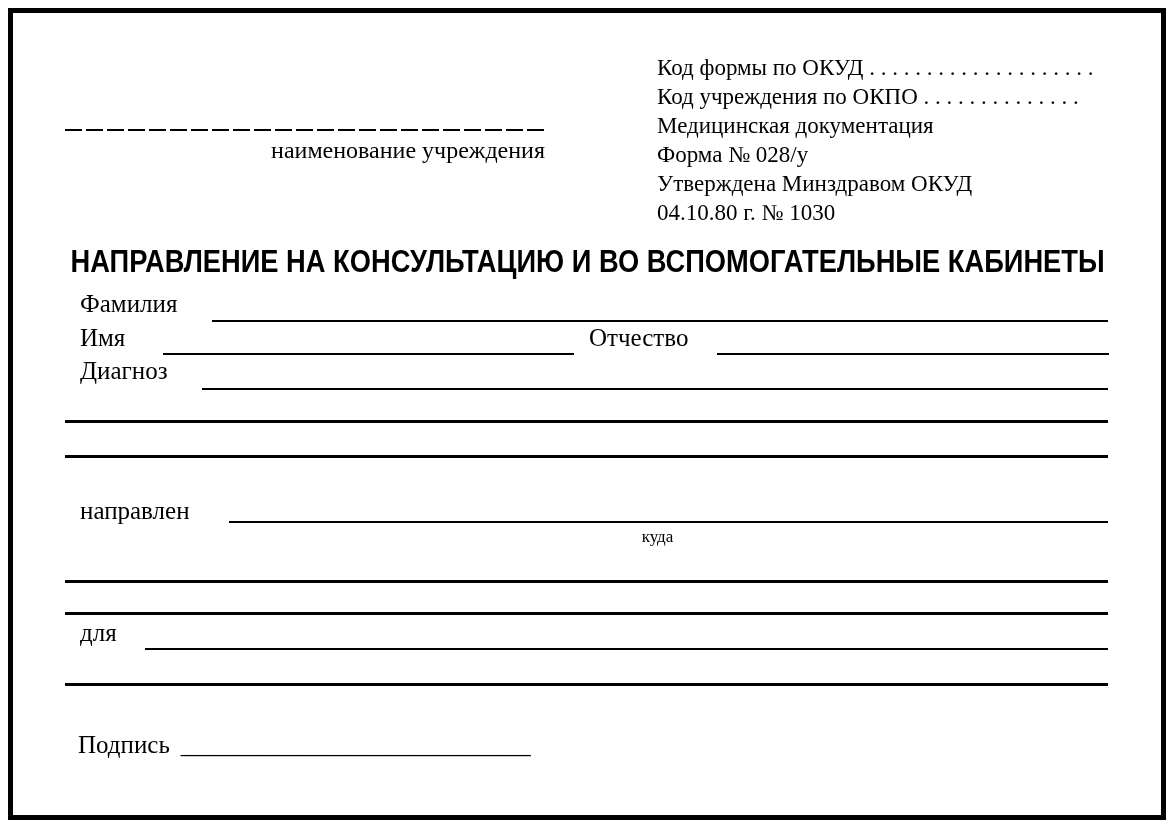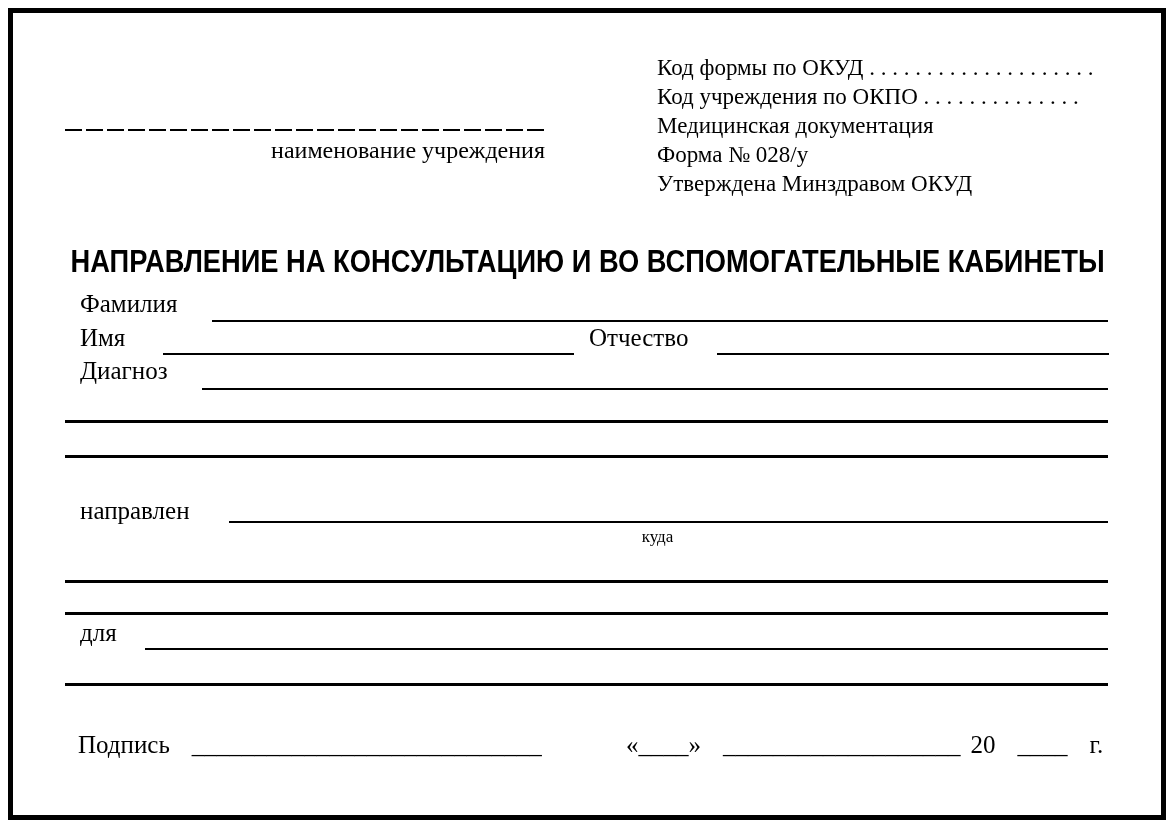--- a/index.html
+++ b/index.html
@@ -67,39 +67,40 @@
     left: 218px; top: 527px; width: 879px;
     text-align: center;
     font-size: 17px;
   }
   .sig-row {
     position: absolute;
     top: 731px;
     font-size: 25px;
     white-space: nowrap;
   }
-  .sig-row .gap-s { margin-left: 22px; }
+  .sig-row .gap-s { margin-left: 11px; }
   .sig-row .gap-m { margin-left: 10px; }
 </style>
 </head>
 <body>
 
 <div class="page">
 
   <div class="frame"></div>
 
   <div class="dashline" style="left:65px; top:129px; width:480px;"></div>
   <div class="inst-caption">наименование учреждения</div>
 
   <div class="info-block">
     <div>Код формы по ОКУД . . . . . . . . . . . . . . . . . . . .</div>
     <div>Код учреждения по ОКПО . . . . . . . . . . . . . .</div>
     <div>Медицинская документация</div>
     <div>Форма № 028/у</div>
     <div>Утверждена Минздравом ОКУД</div>
+    <div>04.10.80 г. № 1030</div>
   </div>
 
   <div class="form-title">
     <span>НАПРАВЛЕНИЕ НА КОНСУЛЬТАЦИЮ И ВО ВСПОМОГАТЕЛЬНЫЕ КАБИНЕТЫ</span>
   </div>
 
   <div class="label" style="left:80px; top:290px;">Фамилия</div>
   <div class="rule" style="left:212px; top:320px; width:896px;"></div>
 
   <div class="label" style="left:80px; top:324px;">Имя</div>
@@ -120,17 +121,14 @@
   <div class="rule thick" style="left:65px; top:580px; width:1043px;"></div>
   <div class="rule thick" style="left:65px; top:612px; width:1043px;"></div>
 
   <div class="label" style="left:80px; top:619px;">для</div>
   <div class="rule" style="left:145px; top:648px; width:963px;"></div>
   <div class="rule thick" style="left:65px; top:683px; width:1043px;"></div>
 
   <div class="sig-row" style="left:78px;">
     <span>Подпись</span><span class="gap-s">____________________________</span>
   </div>
-  <div class="sig-row" style="left:626px;">
-    <span>«</span><span>____</span><span>»</span><span class="gap-s">___________________</span><span class="gap-m">20</span><span class="gap-s">____</span><span class="gap-s">г.</span>
-  </div>
 
 </div>
 
 </body></html>

